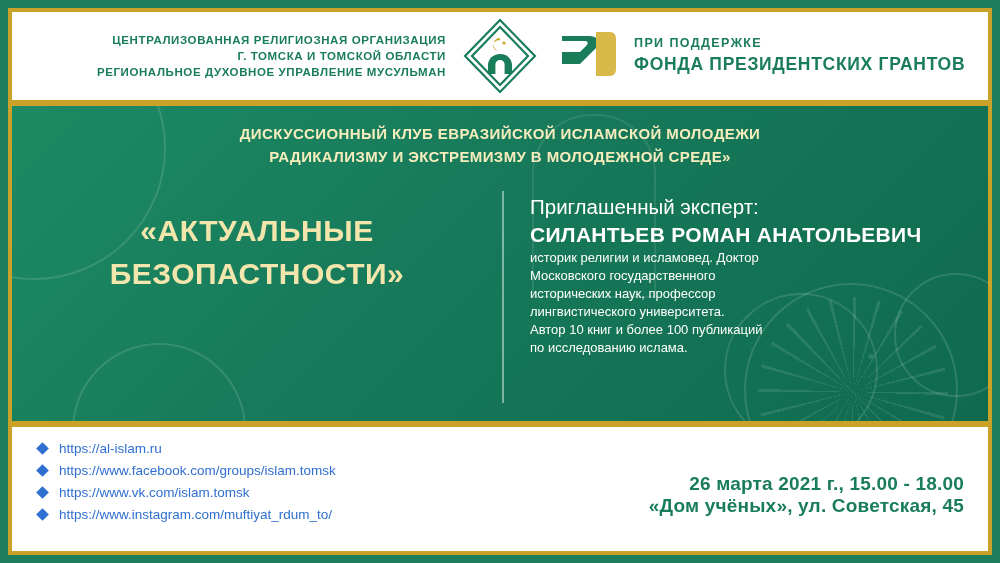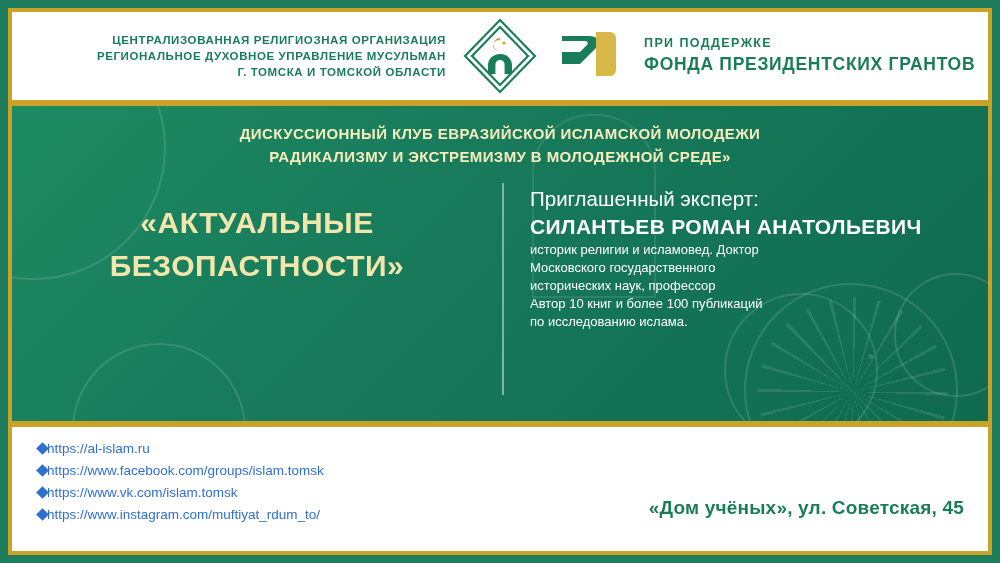--- a/index.html
+++ b/index.html
@@ -63,21 +63,21 @@
   .header-emblem {
     width: 96px;
     display: flex;
     align-items: center;
     justify-content: center;
   }
   .header-right {
     flex: 1;
     display: flex;
     align-items: center;
-    gap: 26px;
+    gap: 16px;
     padding-left: 8px;
   }
   .grant-text {
     line-height: 1.25;
   }
   .grant-sub {
     color: #1a7d59;
     font-size: 12.5px;
     font-weight: bold;
     letter-spacing: 1.4px;
@@ -151,21 +151,21 @@
     font-weight: bold;
     letter-spacing: .4px;
     line-height: 1.55;
   }
   .club-title .l1 { color: #f6edbd; }
   .club-title .l2 { color: #f6edbd; }
 
   .columns {
     position: relative;
     display: flex;
-    margin-top: 14px;
+    margin-top: 22px;
     height: 250px;
   }
   .col-left {
     width: 490px;
     display: flex;
     align-items: flex-start;
     justify-content: center;
     padding-top: 18px;
     box-sizing: border-box;
   }
@@ -225,21 +225,21 @@
     background: #c9a227;
   }
   .links {
     width: 540px;
     padding: 14px 0 0 26px;
     box-sizing: border-box;
   }
   .link-row {
     display: flex;
     align-items: center;
-    gap: 0;
+    gap: 12px;
     margin-bottom: 7px;
   }
   .diamond {
     width: 9px;
     height: 9px;
     background: #2f6fd0;
     transform: rotate(45deg);
     flex: none;
   }
   .link-text {
@@ -254,37 +254,37 @@
     color: #1a7d59;
   }
   .event-date {
     font-size: 19px;
     font-weight: bold;
     letter-spacing: .2px;
   }
   .event-place {
     font-size: 19px;
     font-weight: bold;
-    margin-top: 24px;
+    margin-top: 0;
     letter-spacing: .2px;
   }
 </style>
 </head>
 <body>
 
 <div class="poster">
   <div class="frame-outer"></div>
   <div class="frame-gold"></div>
   <div class="frame-inner">
 
     <div class="header">
       <div class="header-left">
         <div class="org-line">ЦЕНТРАЛИЗОВАННАЯ РЕЛИГИОЗНАЯ ОРГАНИЗАЦИЯ</div>
+        <div class="org-line">Г. ТОМСКА И ТОМСКОЙ ОБЛАСТИ</div>
         <div class="org-line">РЕГИОНАЛЬНОЕ ДУХОВНОЕ УПРАВЛЕНИЕ МУСУЛЬМАН</div>
-        <div class="org-line">Г. ТОМСКА И ТОМСКОЙ ОБЛАСТИ</div>
       </div>
 
       <div class="header-emblem">
         <svg width="86" height="80" viewBox="0 0 86 80" aria-hidden="true">
           <g fill="none" stroke="#1a7d59" stroke-width="2.2">
             <polygon points="43,4 78,40 43,76 8,40"></polygon>
             <polygon points="43,11 71,40 43,69 15,40"></polygon>
           </g>
           <g fill="#c9a227">
             <path d="M43 22c-3.6 0-6.5 2.9-6.5 6.5 0 2.9 1.9 5.3 4.5 6.2-2.6-.2-4.8-2.4-4.8-5.2 0-2.9 2.4-5.3 5.3-5.3.5 0 1 .1 1.5.2V22z"></path>
@@ -339,20 +339,21 @@
 
         <div class="divider"></div>
 
         <div class="col-right">
           <div class="expert-label">Приглашенный эксперт:</div>
           <div class="expert-name">СИЛАНТЬЕВ РОМАН АНАТОЛЬЕВИЧ</div>
           <div class="expert-bio">
             <div>историк религии и исламовед. Доктор</div>
             <div>Московского государственного</div>
             <div>исторических наук, профессор</div>
+            <div>лингвистического университета.</div>
             <div>Автор 10 книг и более 100 публикаций</div>
             <div>по исследованию ислама.</div>
           </div>
         </div>
       </div>
     </div>
 
     <div class="footer-rule"></div>
     <div class="footer">
       <div class="links">
@@ -368,18 +369,19 @@
           <span class="diamond"></span>
           <span class="link-text">https://www.vk.com/islam.tomsk</span>
         </div>
         <div class="link-row">
           <span class="diamond"></span>
           <span class="link-text">https://www.instagram.com/muftiyat_rdum_to/</span>
         </div>
       </div>
 
       <div class="event">
+        <div class="event-date">26 марта 2021 г., 15.00 - 18.00</div>
         <div class="event-place">«Дом учёных», ул. Советская, 45</div>
       </div>
     </div>
 
   </div>
 </div>
 
 </body></html>

